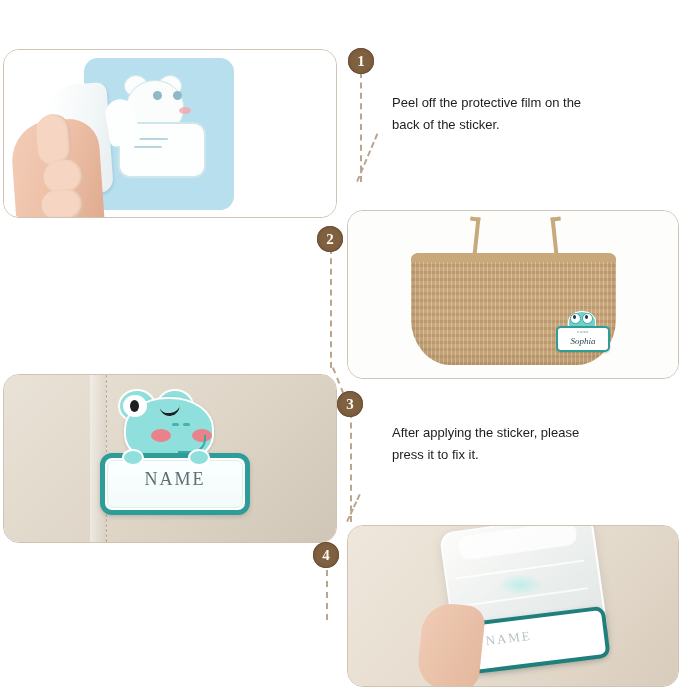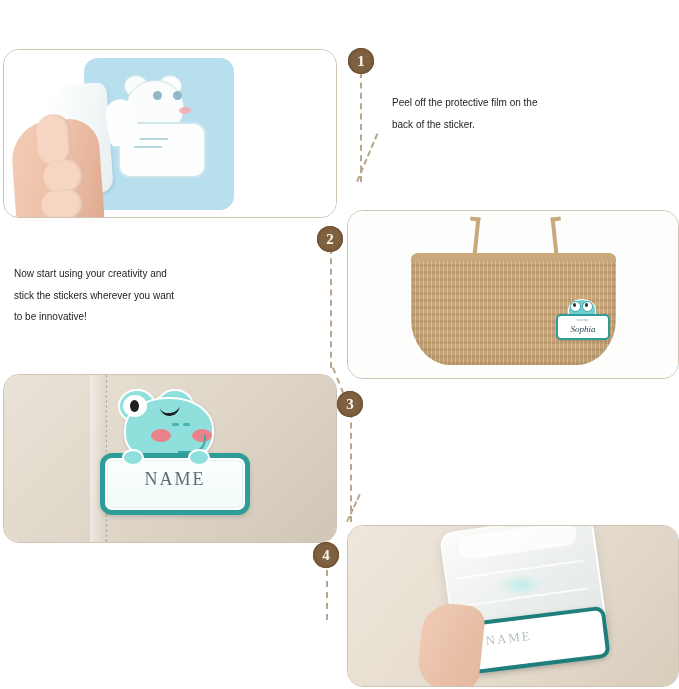--- a/index.html
+++ b/index.html
@@ -71,21 +71,21 @@
     display:block;width:20px;height:20px;margin:3px auto;
     border-radius:50%;
     background:#7f603f;
     line-height:20px;font-size:15px;color:#fdfaf5;
   }
 
   
   .txt{
     position:absolute;
     color:#1d1d1d;
-    font-size:10px;
+    font-size:13px;
     line-height:21.5px;
     white-space:pre-line;
   }
 
   
   .p1-bg{position:absolute;inset:0;background:#ffffff;}
   .p1-card{
     position:absolute;left:80px;top:8px;width:150px;height:152px;
     background:#b7dfee;border-radius:14px;
   }
@@ -150,21 +150,21 @@
   }
   .p2-weave{
     position:absolute;inset:0;
     background:repeating-linear-gradient(
         to right,
         rgba(255,255,255,.20) 0px,rgba(255,255,255,.20) 1.5px,
         rgba(150,115,70,.16) 1.5px,rgba(150,115,70,.16) 4px);
     border-radius:8px 8px 40px 40px/6px 6px 46px 46px;
   }
   .p2-sticker{
-    position:absolute;left:145px;top:46px;width:50px;height:40px;
+    position:absolute;left:145px;top:58px;width:50px;height:40px;
   }
   .mini-frog{
     position:absolute;left:12px;top:0;width:26px;height:20px;
     background:#6fd0cd;border:1.5px solid #ffffff;border-radius:50% 50% 40% 40%;
   }
   .mini-frog .eye{position:absolute;top:1px;width:9px;height:9px;border-radius:50%;background:#ffffff;border:1.2px solid #3fa9a6;}
   .mini-frog .eye.l{left:1px;}
   .mini-frog .eye.r{left:13px;}
   .mini-frog .pupil{position:absolute;top:3px;width:3px;height:4px;border-radius:50%;background:#23373a;}
   .mini-frog .pupil.l{left:4px;}
@@ -345,23 +345,20 @@
           </div>
           <div class="mini-plate">
             <div class="mini-label">name</div>
             <div class="mini-name">Sophia</div>
           </div>
         </div>
       </div>
     </div>
   </div>
 
-  <div class="txt" style="left:14px;top:263px;width:300px;"> Now start using your creativity and
-stick the stickers wherever you want
-to be innovative!</div>
 
   <div class="panel" style="left:3px;top:374px;width:332px;height:167px;">
     <div class="photo p3-bg" style="left:0;top:0;right:0;bottom:0;">
       <div class="p3-seam" style="left:86px;"></div>
       <div class="p3-patch" style="left:96px;top:22px;">
         <div class="frog-bump-l"></div>
         <div class="frog-bump-r"></div>
         <div class="frog-head">
           <div class="frog-nostril l"></div>
           <div class="frog-nostril r"></div>
@@ -380,20 +377,22 @@
           <div class="name-text">NAME</div>
         </div>
       </div>
     </div>
   </div>
 
   <div class="step" style="left:337px;top:391px;">
     <span class="inner">3</span>
   </div>
 
+  <div class="txt" style="left:392px;top:422px;width:278px;">After applying the sticker, please
+press it to fix it.</div>
 
   <div class="step" style="left:313px;top:542px;">
     <span class="inner">4</span>
   </div>
 
   <div class="panel" style="left:347px;top:525px;width:330px;height:160px;">
     <div class="photo p4-bg" style="left:0;top:0;right:0;bottom:0;">
       <div class="p4-jug" style="left:100px;top:-4px;">
         <div class="p4-jug-lid"></div>
         <div class="p4-jug-line" style="top:44px;"></div>

